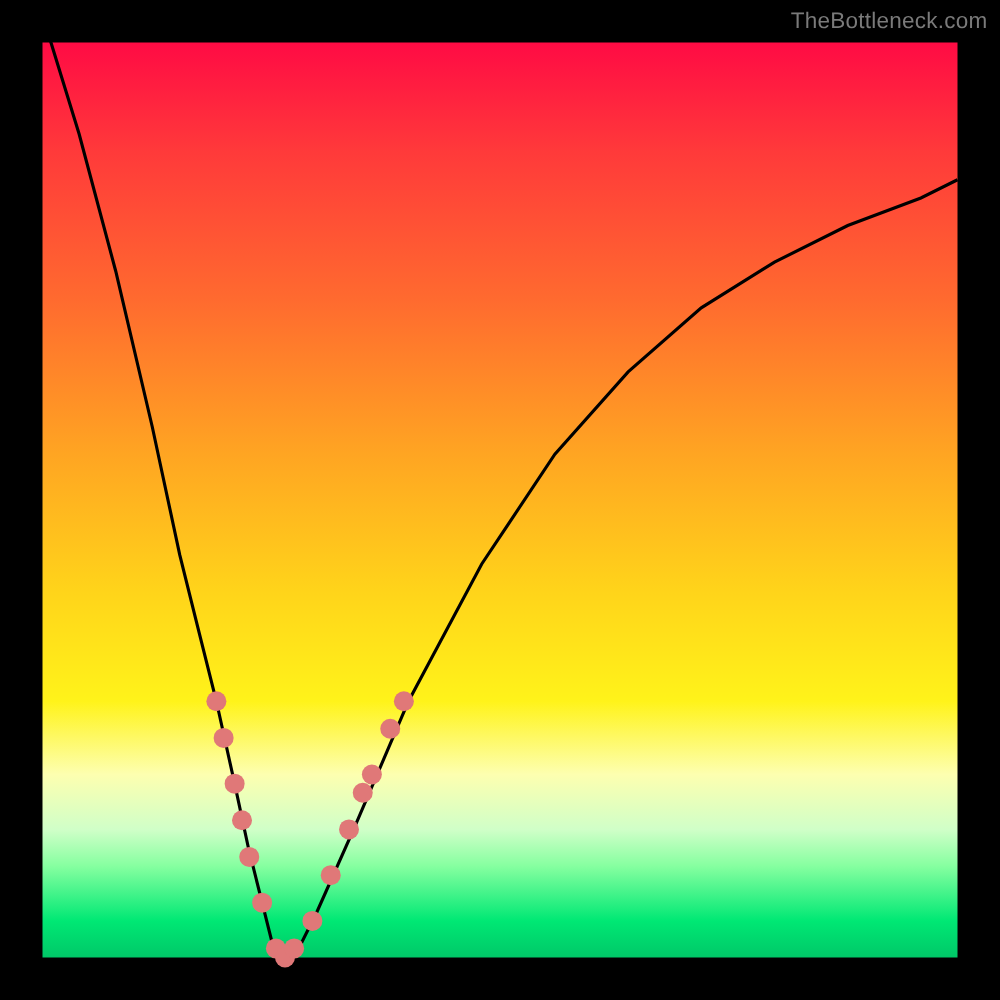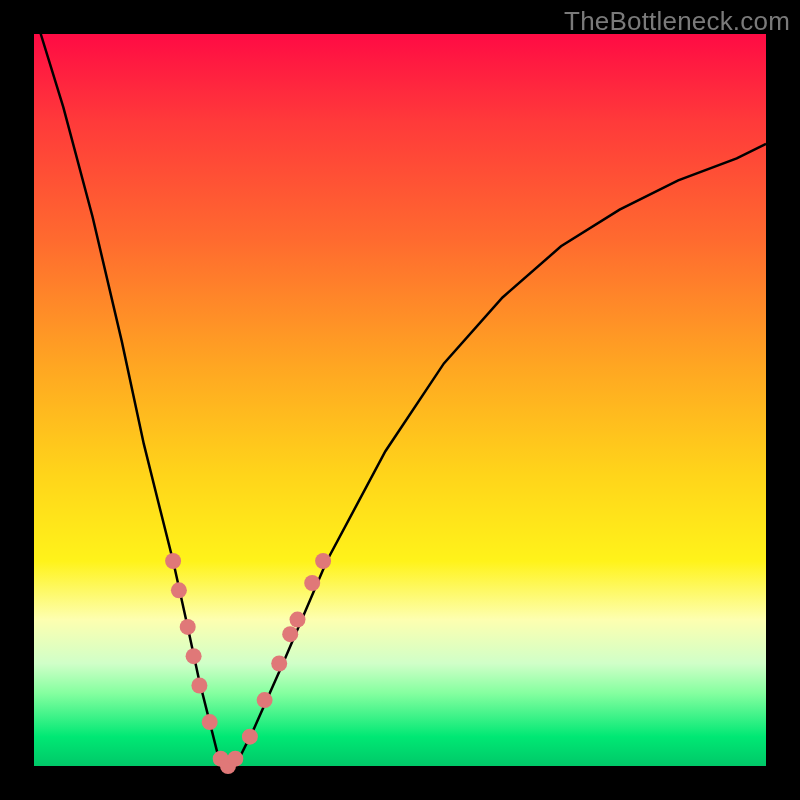--- a/index.html
+++ b/index.html
@@ -36,21 +36,21 @@
       #d0ffc8 86%,
       #86ffa0 90%,
       #00e874 96%,
       #00c868 100%);
   }
   .watermark {
     position: absolute;
     top: 6px;
     right: 10px;
     color: #7a7a7a;
-    font-size: 26px;
+    font-size: 18px;
     font-weight: 500;
     letter-spacing: 0.2px;
   }
   svg.curve {
     position: absolute;
     left: 34px;
     top: 34px;
     width: 732px;
     height: 732px;
     overflow: visible;

